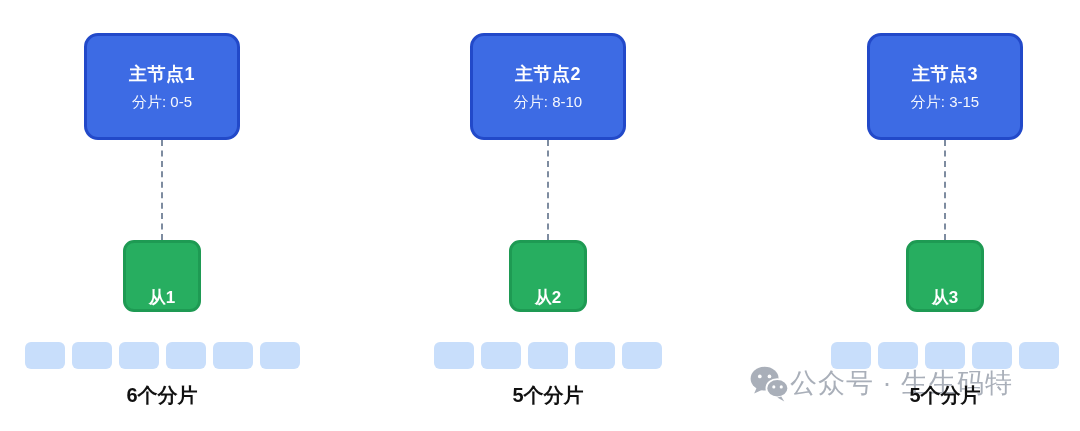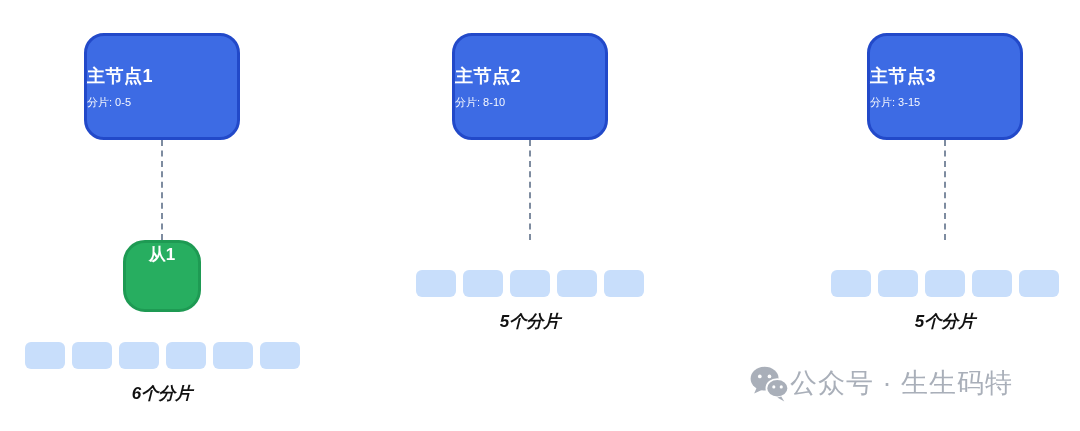--- a/index.html
+++ b/index.html
@@ -14,71 +14,70 @@
   .column {
     position: absolute;
     top: 33px;
     width: 280px;
     display: flex;
     flex-direction: column;
     align-items: center;
     z-index: 2;
   }
   .col-1 { left: 22px; }
-  .col-2 { left: 390px; }
+  .col-2 { left: 408px; }
   .col-3 { left: 805px; }
 
   .master {
     width: 156px; height: 107px;
     box-sizing: border-box;
     background: var(--master-fill, #3D6BE4);
     border: 3px solid var(--master-border, #2249C9);
-    border-radius: 20px;
+    border-radius: 14px;
     display: flex; flex-direction: column;
-    align-items: flex-start; justify-content: center;
+    align-items: center; justify-content: center;
     gap: 7px;
     color: var(--node-text, #ffffff);
   }
   .master-title { font-size: 18px; font-weight: bold; letter-spacing: 0.5px; }
-  .master-sub   { font-size: 11px; opacity: 0.95; }
+  .master-sub   { font-size: 15px; opacity: 0.95; }
 
   .link {
     width: 0; height: 100px;
     border-left: 2px dashed var(--dashed-line, #7E8CA0);
   }
 
   .slave {
     width: 78px; height: 72px;
     box-sizing: border-box;
     background: var(--slave-fill, #27AE60);
     border: 3px solid var(--slave-border, #1E9A53);
-    border-radius: 22px;
-    display: flex; align-items: flex-start; justify-content: center;
+    border-radius: 11px;
+    display: flex; align-items: flex-end; justify-content: center;
     color: var(--node-text, #ffffff);
     font-size: 17px; font-weight: bold;
   }
 
   .shards {
     display: flex;
     gap: 7px;
     margin-top: 30px;
     justify-content: center;
   }
   .shard {
     width: 40px; height: 27px;
     border-radius: 6px;
     background: var(--shard-fill, #C8DEFB);
   }
 
   .shards-label {
     margin-top: 13px;
-    font-size: 17px;
+    font-size: 20px;
     font-weight: bold;
     color: var(--label-text, #111111);
-    font-style: italic;
   }
 
   .watermark {
     position: absolute;
     left: 748px; top: 362px;
     display: flex;
     align-items: center;
     z-index: 1;
     color: var(--watermark-color, #A9AFB9);
     font-size: 27px;
@@ -110,36 +109,42 @@
     </div>
   <div class="shards-label">6个分片</div>
 </div>
 
 <div class="column col-2">
   <div class="master">
     <div class="master-title">主节点2</div>
     <div class="master-sub">分片: 8-10</div>
   </div>
   <div class="link"></div>
+  <div class="slave">
+    <span>从2</span>
+  </div>
   <div class="shards">
       <div class="shard"></div>
       <div class="shard"></div>
       <div class="shard"></div>
       <div class="shard"></div>
       <div class="shard"></div>
     </div>
   <div class="shards-label">5个分片</div>
 </div>
 
 <div class="column col-3">
   <div class="master">
     <div class="master-title">主节点3</div>
     <div class="master-sub">分片: 3-15</div>
   </div>
   <div class="link"></div>
+  <div class="slave">
+    <span>从3</span>
+  </div>
   <div class="shards">
       <div class="shard"></div>
       <div class="shard"></div>
       <div class="shard"></div>
       <div class="shard"></div>
       <div class="shard"></div>
     </div>
   <div class="shards-label">5个分片</div>
 </div>
 

